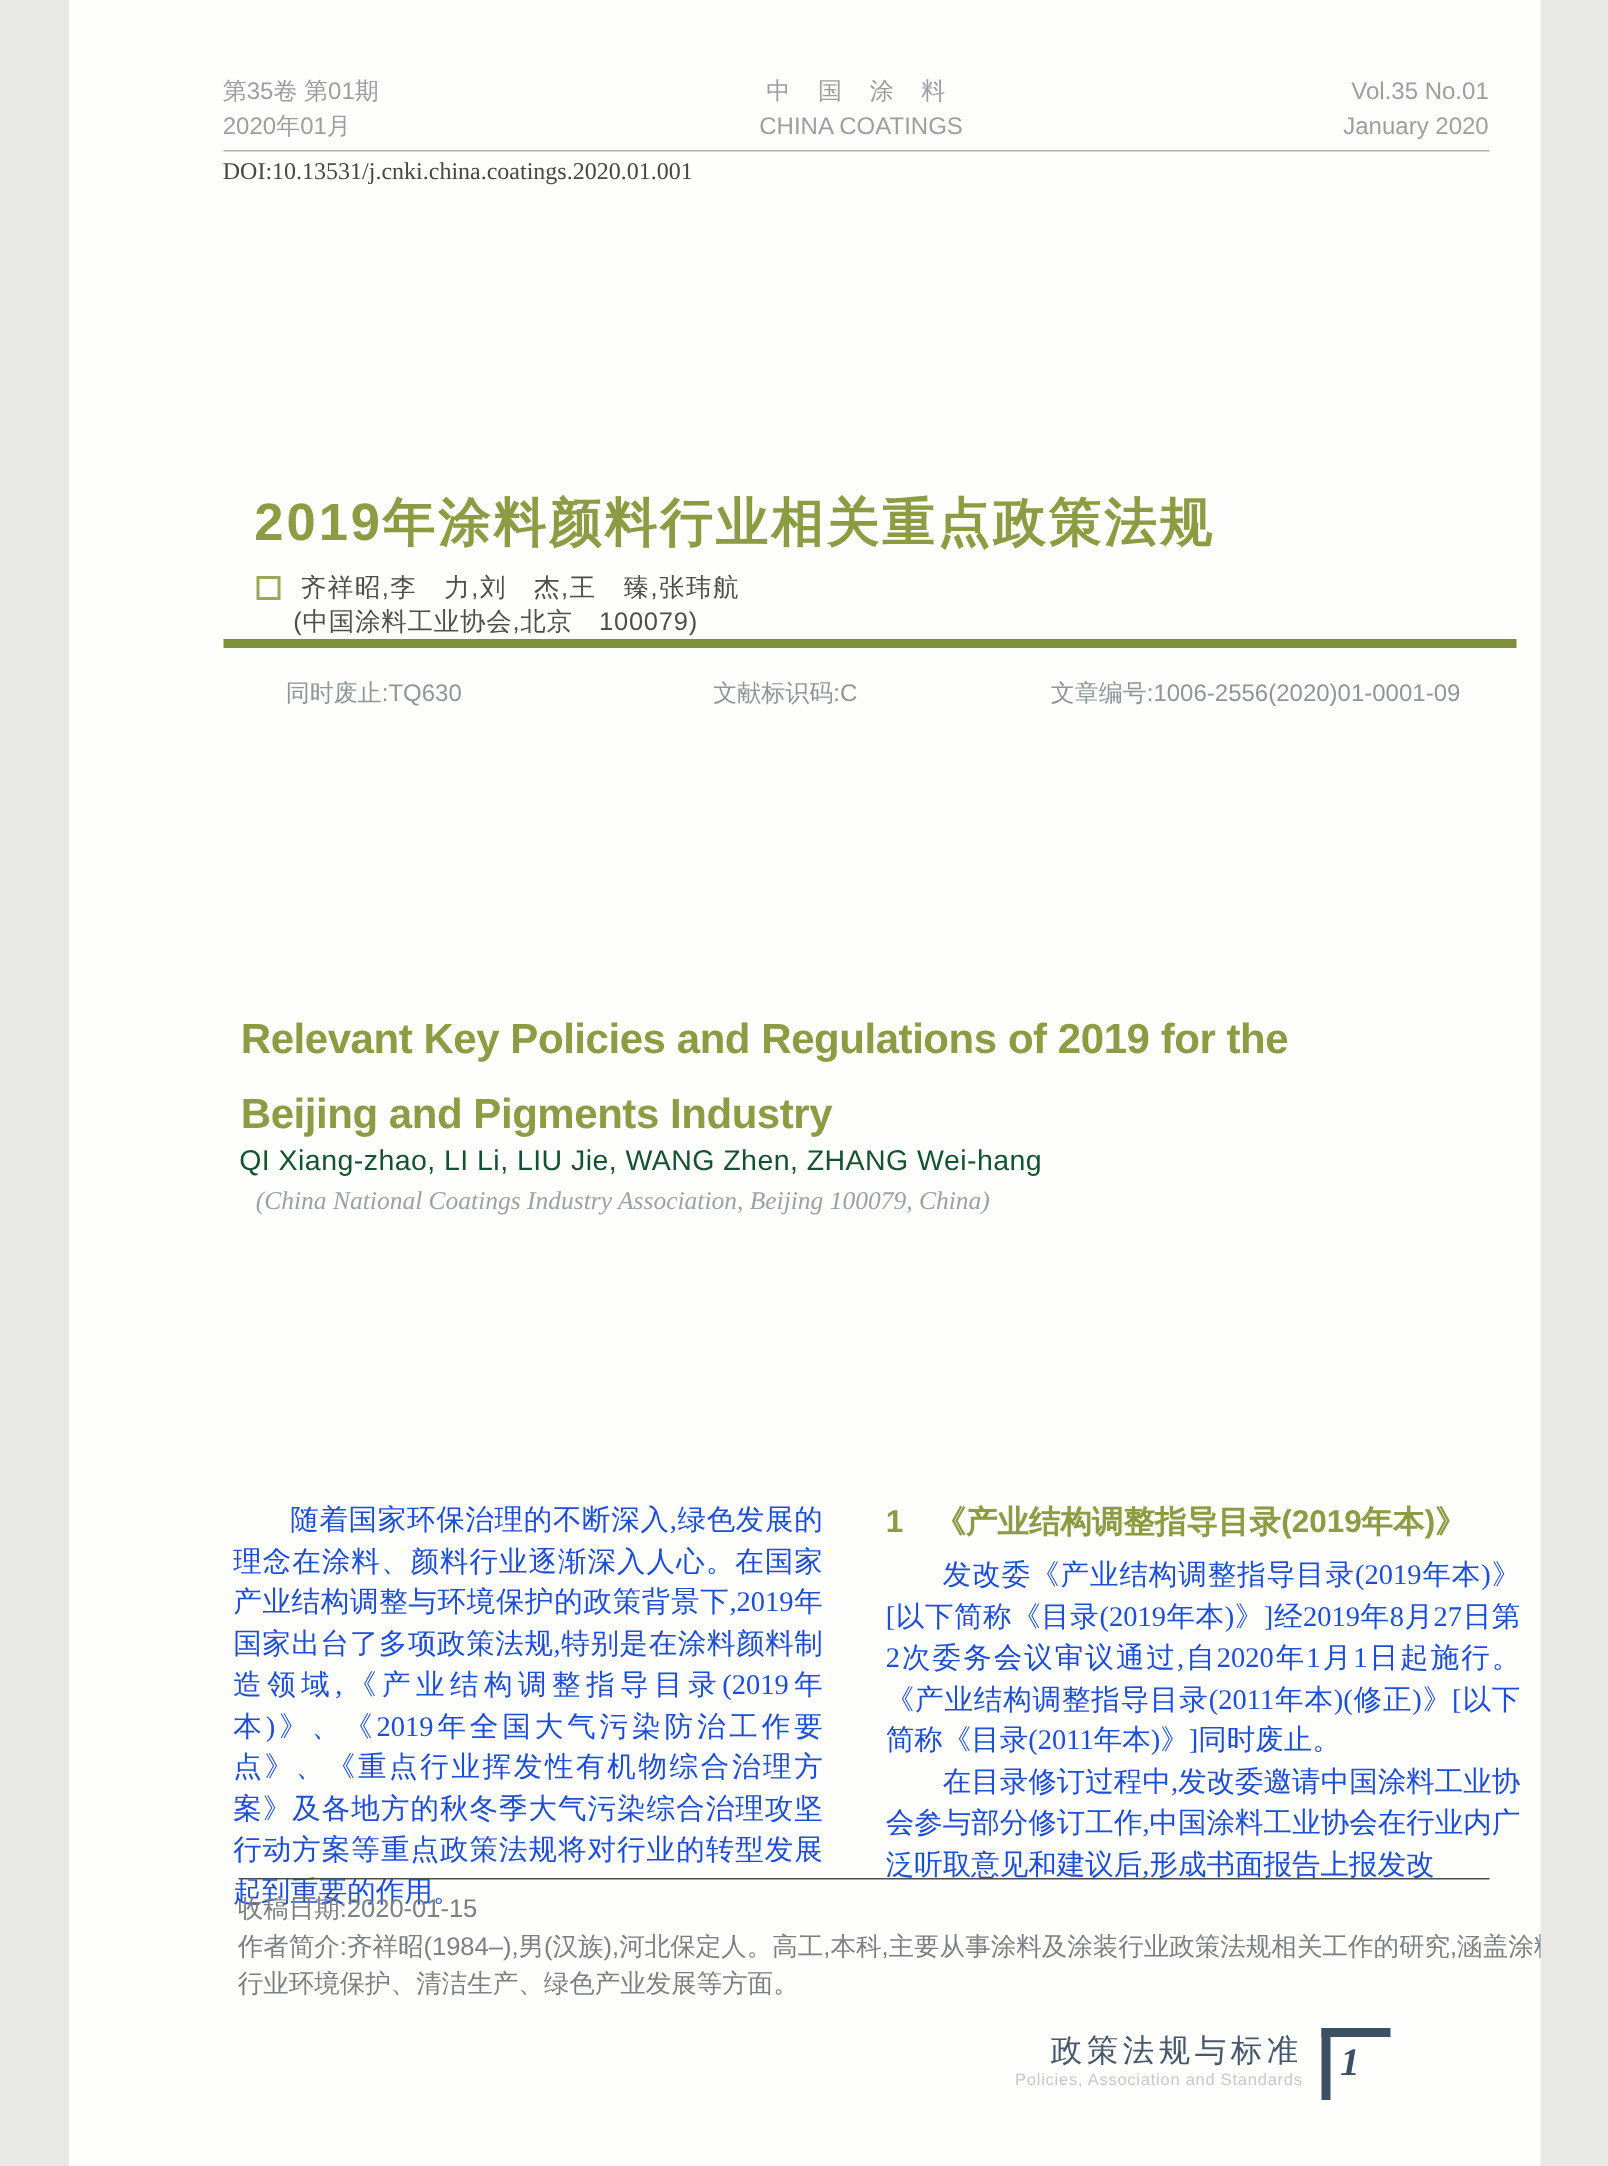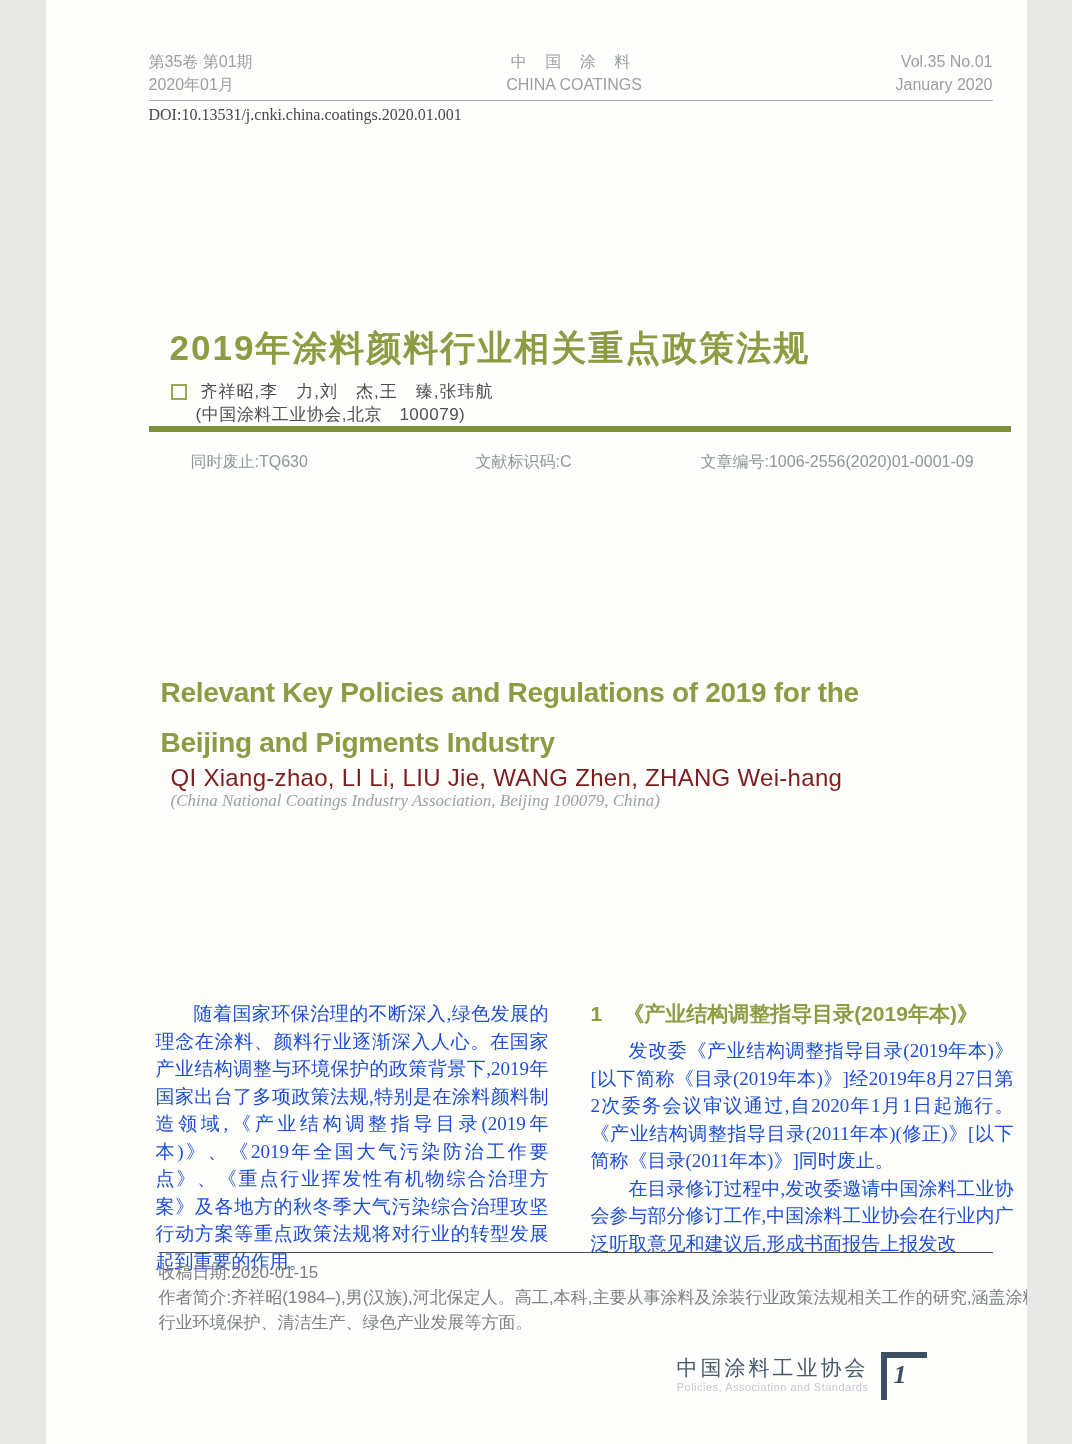--- a/index.html
+++ b/index.html
@@ -53,22 +53,22 @@
   .meta .m1{left:0;}
   .meta .m2{left:285px;}
   .meta .m3{left:510px;}
   
   .title-en{
     position:absolute;left:115px;top:668px;width:800px;
     font-size:28px;line-height:50px;font-weight:bold;color:#8b9c42;
     letter-spacing:-0.3px;
   }
   .authors-en{
-    position:absolute;left:125px;top:764px;
-    font-size:24px;color:#7f1d1d;letter-spacing:0.3px;
+    position:absolute;left:114px;top:764px;
+    font-size:19px;color:#14532d;letter-spacing:0.3px;
   }
   .affil-en{
     position:absolute;left:125px;top:791px;
     font-family:"Liberation Serif",serif;font-style:italic;
     font-size:17px;color:#9ba2a3;
   }
   
   .col{position:absolute;top:1000px;}
   .col-left{left:110px;width:393px;}
   .col-right{left:545px;width:423px;}
@@ -161,21 +161,21 @@
   </div>
 
   <div class="fnrule"></div>
   <div class="footnote">
     <p>收稿日期:2020-01-15</p>
     <p>作者简介:齐祥昭(1984–),男(汉族),河北保定人。高工,本科,主要从事涂料及涂装行业政策法规相关工作的研究,涵盖涂料及涂装行业环境保护、清洁生产、绿色产业发展等方面。</p>
   </div>
 
   <div class="pfooter">
     <div class="labels">
-      <div class="cn">中国涂料工业协会</div>
+      <div class="cn">政策法规与标准</div>
       <div class="en">Policies, Association and Standards</div>
     </div>
     <div class="page-bracket">
       <span class="num">1</span>
     </div>
   </div>
 
 </div>
 
 </body></html>

